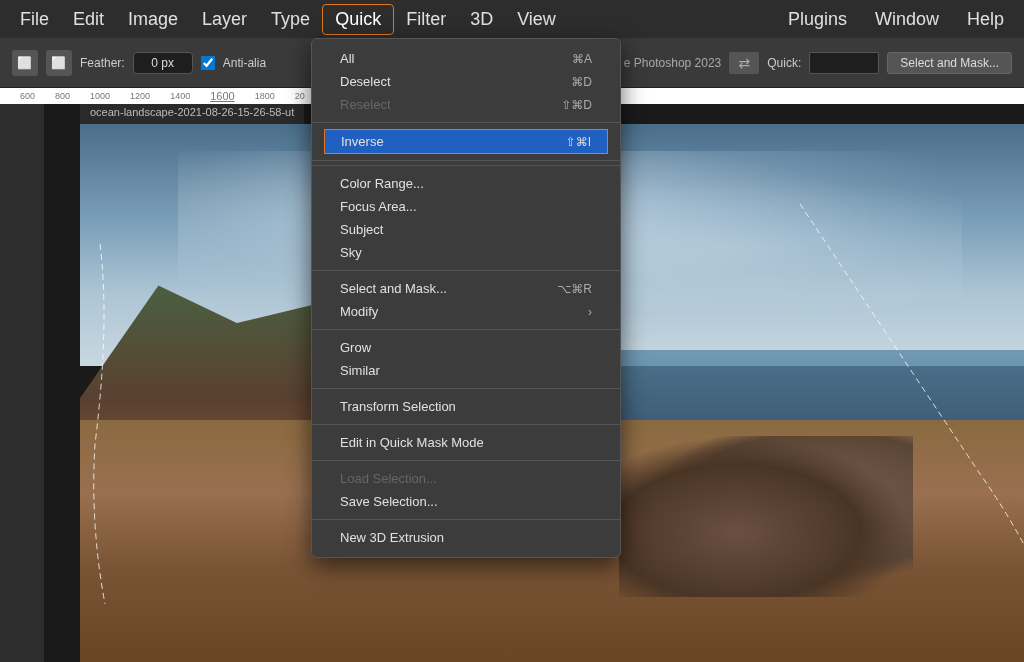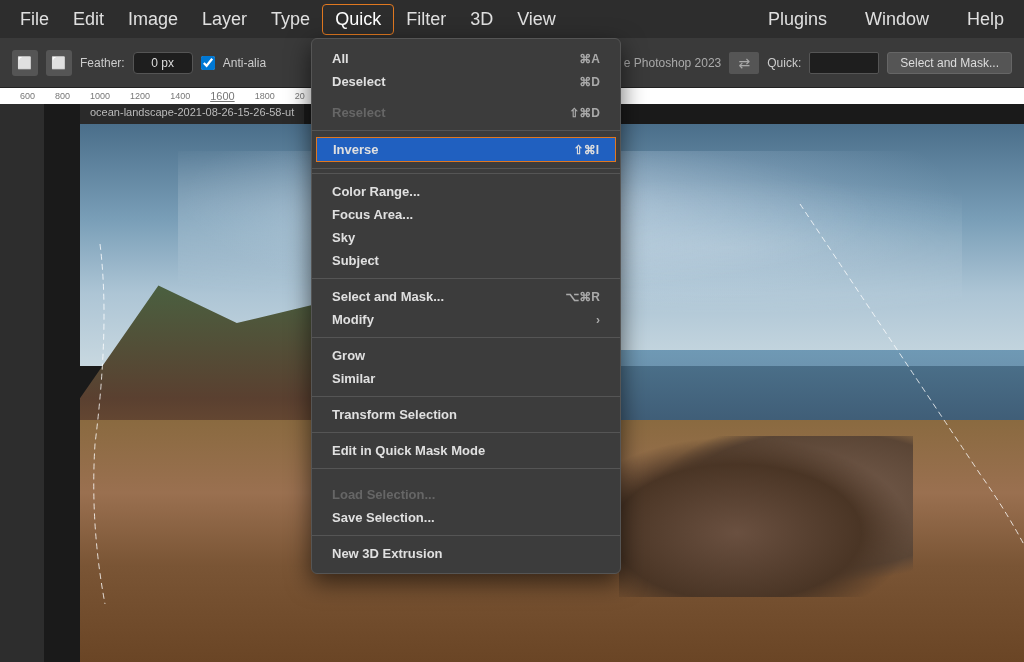--- a/index.html
+++ b/index.html
@@ -39,21 +39,21 @@
       border: 1.5px solid #e07820;
       color: #ffffff;
       background: #2d2d2d;
     }
 
     .menu-spacer { flex: 1; }
 
     .menu-right {
       display: flex;
       align-items: center;
-      gap: 14px;
+      gap: 4px;
     }
 
     
     .toolbar {
       position: absolute;
       top: 38px;
       left: 0;
       width: 1024px;
       height: 50px;
       background: #3a3a3a;
@@ -176,22 +176,21 @@
       width: 310px;
       background: #3c3c3c;
       border: 1px solid #555;
       border-radius: 6px;
       z-index: 200;
       padding: 6px 0;
       box-shadow: 0 8px 24px rgba(0,0,0,0.6);
     }
 
     .menu-section {
-      padding: 2px 4px;
-      font-weight: bold;
+      padding: 2px 12px;
     }
 
     .menu-divider {
       height: 1px;
       background: #555;
       margin: 4px 0;
     }
 
     .dropdown-item {
       display: flex;
@@ -200,21 +199,20 @@
       padding: 4px 16px;
       color: #e0e0e0;
       font-size: 13px;
       cursor: pointer;
       white-space: nowrap;
     }
 
     .dropdown-item.disabled {
       color: #666;
       cursor: default;
-      margin-top: 8px;
     }
 
     .dropdown-item.highlighted {
       background: #2060c0;
       border: 1.5px solid #e07820;
     }
 
     .shortcut {
       color: #aaa;
       font-size: 12px;
@@ -409,24 +407,24 @@
   <div class="menu-divider"></div>
 
   <div class="menu-section">
     <div class="dropdown-item">
       <span class="item-label">Color Range...</span>
     </div>
     <div class="dropdown-item">
       <span class="item-label">Focus Area...</span>
     </div>
     <div class="dropdown-item">
+      <span class="item-label">Subject</span>
+    </div>
+    <div class="dropdown-item">
       <span class="item-label">Sky</span>
-    </div>
-    <div class="dropdown-item">
-      <span class="item-label">Subject</span>
     </div>
   </div>
 
   <div class="menu-divider"></div>
 
   <div class="menu-section">
     <div class="dropdown-item">
       <span class="item-label">Select and Mask...</span>
       <span class="shortcut">⌥⌘R</span>
     </div>

